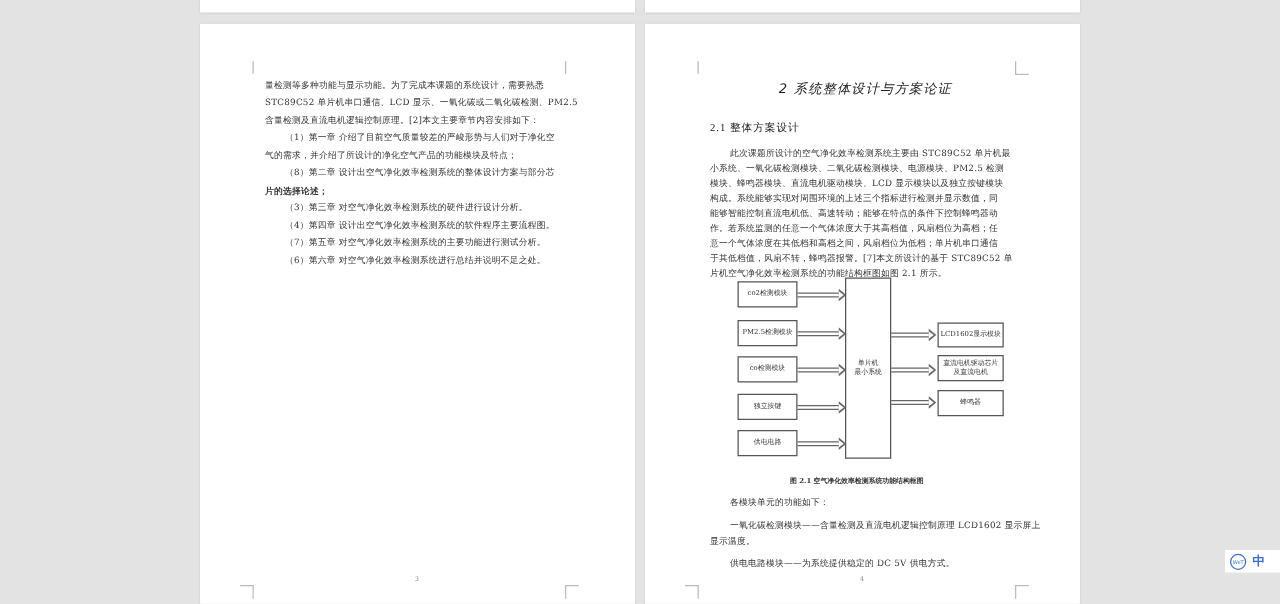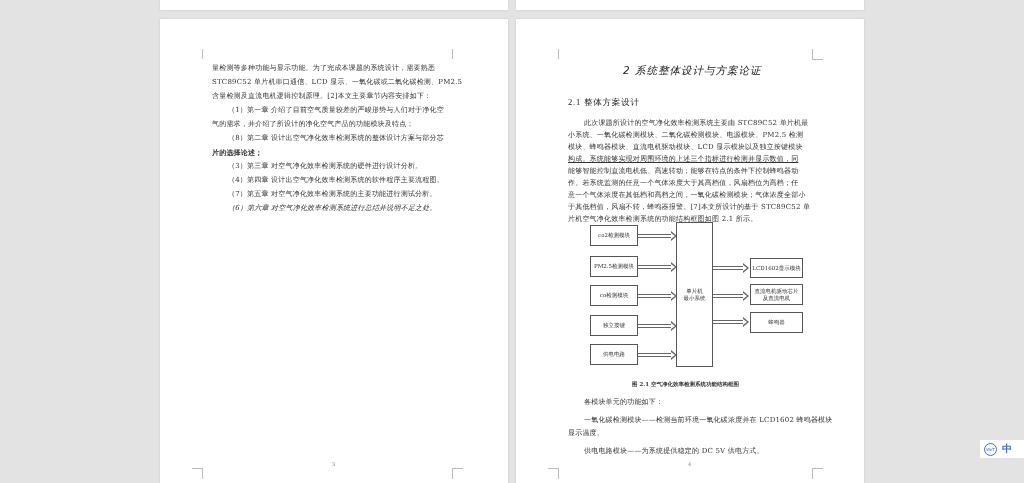--- a/index.html
+++ b/index.html
@@ -34,41 +34,41 @@
   <div class="t" style="left:52px;top:46px;">量检测等多种功能与显示功能。为了完成本课题的系统设计，需要熟悉</div>
   <div class="t" style="left:52px;top:60px;">STC89C52 单片机串口通信、LCD 显示、一氧化碳或二氧化碳检测、PM2.5</div>
   <div class="t" style="left:52px;top:74px;">含量检测及直流电机逻辑控制原理。[2]本文主要章节内容安排如下：</div>
   <div class="t" style="left:68px;top:88px;">（1）第一章  介绍了目前空气质量较差的严峻形势与人们对于净化空</div>
   <div class="t" style="left:52px;top:102px;">气的需求，并介绍了所设计的净化空气产品的功能模块及特点；</div>
   <div class="t" style="left:68px;top:116px;">（8）第二章  设计出空气净化效率检测系统的整体设计方案与部分芯</div>
   <div class="t" style="left:52px;top:130px;font-weight:bold;">片的选择论述；</div>
   <div class="t" style="left:68px;top:144px;">（3）第三章  对空气净化效率检测系统的硬件进行设计分析。</div>
   <div class="t" style="left:68px;top:158px;">（4）第四章  设计出空气净化效率检测系统的软件程序主要流程图。</div>
   <div class="t" style="left:68px;top:172px;">（7）第五章  对空气净化效率检测系统的主要功能进行测试分析。</div>
-  <div class="t" style="left:68px;top:186px;font-style:italic;">（6）第六章  对空气净化效率检测系统进行总结并说明不足之处。</div>
+  <div class="t" style="left:68px;top:186px;">（6）第六章  对空气净化效率检测系统进行总结并说明不足之处。</div>
 
   <div class="pnum" style="left:172px;top:442px;">3</div>
 </div>
 
 <div class="page" style="left:516px;top:19px;width:348px;height:470px;">
   <div class="crop" style="left:42px;top:30px;border-right-width:1px;width:0;"></div>
   <div class="crop" style="left:296px;top:30px;border-left-width:1px;border-bottom-width:1px;"></div>
   <div class="crop" style="left:32px;top:449px;border-top-width:1px;border-right-width:1px;"></div>
   <div class="crop" style="left:296px;top:449px;border-top-width:1px;border-left-width:1px;"></div>
 
   <div class="h1" style="left:107px;top:45px;">2  系统整体设计与方案论证</div>
   <div class="h2" style="left:52px;top:78px;">2.1  整体方案设计</div>
 
   <div class="t" style="left:68px;top:101px;">此次课题所设计的空气净化效率检测系统主要由 STC89C52 单片机最</div>
   <div class="t" style="left:52px;top:113px;">小系统、一氧化碳检测模块、二氧化碳检测模块、电源模块、PM2.5 检测</div>
   <div class="t" style="left:52px;top:125px;">模块、蜂鸣器模块、直流电机驱动模块、LCD 显示模块以及独立按键模块</div>
-  <div class="t" style="left:52px;top:137px;text-decoration:underline;">构成。系统能够实现对周围环境的上述三个指标进行检测并显示数值，同</div>
+  <div class="t" style="left:52px;top:137px;">构成。系统能够实现对周围环境的上述三个指标进行检测并显示数值，同</div>
   <div class="t" style="left:52px;top:149px;">能够智能控制直流电机低、高速转动；能够在特点的条件下控制蜂鸣器动</div>
   <div class="t" style="left:52px;top:161px;">作。若系统监测的任意一个气体浓度大于其高档值，风扇档位为高档；任</div>
-  <div class="t" style="left:52px;top:173px;">意一个气体浓度在其低档和高档之间，一氧化碳检测模块；气体浓度全部小</div>
+  <div class="t" style="left:52px;top:173px;">意一个气体浓度在其低档和高档之间，风扇档位为低档；单片机串口通信</div>
   <div class="t" style="left:52px;top:185px;">于其低档值，风扇不转，蜂鸣器报警。[7]本文所设计的基于 STC89C52 单</div>
   <div class="t" style="left:52px;top:197px;">片机空气净化效率检测系统的功能结构框图如图 2.1 所示。</div>
 
   <div>
     <div class="box" style="left:74px;top:206px;width:48px;height:21px;">co2检测模块</div>
     <div class="box" style="left:74px;top:237px;width:48px;height:21px;">PM2.5检测模块</div>
     <div class="box" style="left:74px;top:266px;width:48px;height:21px;">co检测模块</div>
     <div class="box" style="left:74px;top:296px;width:48px;height:21px;">独立按键</div>
     <div class="box" style="left:74px;top:325px;width:48px;height:21px;">供电电路</div>
 
@@ -91,21 +91,21 @@
     <div class="box" style="left:234px;top:265px;width:53px;height:21px;flex-direction:column;">
       <span>直流电机驱动芯片</span>
       <span>及直流电机</span>
     </div>
     <div class="box" style="left:234px;top:293px;width:53px;height:21px;">蜂鸣器</div>
 
     <div class="cap" style="left:116px;top:362px;">图 2.1  空气净化效率检测系统功能结构框图</div>
   </div>
 
   <div class="t" style="left:68px;top:380px;">各模块单元的功能如下：</div>
-  <div class="t" style="left:68px;top:398px;">一氧化碳检测模块——检测当前环境一氧化碳浓度并在 LCD1602 蜂鸣器模块</div>
+  <div class="t" style="left:68px;top:398px;">一氧化碳检测模块——含量检测及直流电机逻辑控制原理 LCD1602 显示屏上</div>
   <div class="t" style="left:52px;top:411px;">显示温度。</div>
   <div class="t" style="left:68px;top:429px;">供电电路模块——为系统提供稳定的 DC 5V 供电方式。</div>
 
   <div class="pnum" style="left:172px;top:442px;">4</div>
 </div>
 
 <div class="badge">
   <div class="ico">WeT</div>
   <span class="lang">中</span>
 </div>

